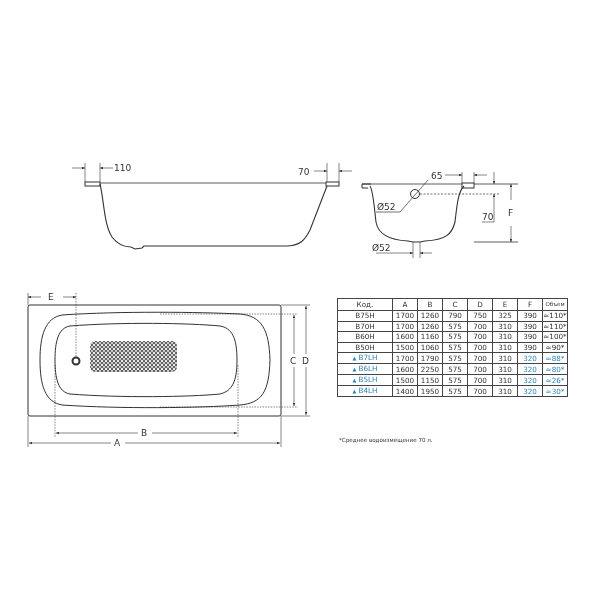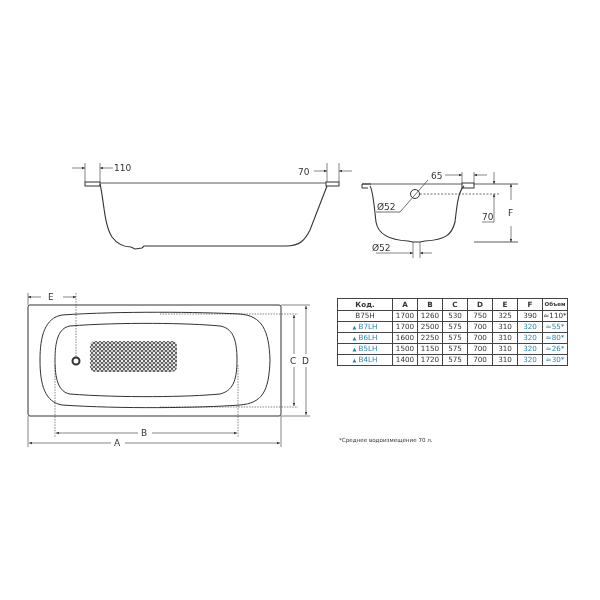--- a/index.html
+++ b/index.html
@@ -5,21 +5,21 @@
   html, body { margin: 0; padding: 0; background: #ffffff; }
   body { width: 600px; height: 600px; position: relative; overflow: hidden;
          font-family: "DejaVu Sans Condensed", "DejaVu Sans", sans-serif; color: #333; }
   svg.drawing { position: absolute; left: 0; top: 0; }
   .dim-text { font-family: "DejaVu Sans", sans-serif; font-size: 9px; fill: #333; }
   .dim-letter { font-family: "DejaVu Sans", sans-serif; font-size: 9px; fill: #333; }
   table.specs { position: absolute; left: 337px; top: 298px; border-collapse: collapse;
                 font-family: "DejaVu Sans", sans-serif; font-size: 7.2px; color: #333; }
   table.specs th, table.specs td { border: 0.8px solid #444; padding: 0; height: 9.6px;
                 text-align: center; line-height: 9px; white-space: nowrap; }
-  table.specs th { font-weight: bold; height: 11px; }
+  table.specs th { font-weight: normal; height: 11px; }
   table.specs th.vol { font-size: 5.5px; }
   table.specs td.code { text-align: center; }
   table.specs tr.blue td.code, table.specs tr.blue td.f, table.specs tr.blue td.vol { color: #2a86b8; }
   .drop { color: #2a86b8; font-size: 6px; margin-right: 2px; }
   .footnote { position: absolute; left: 339px; top: 437px; font-family: "DejaVu Sans", sans-serif;
               font-size: 5.6px; color: #333; }
 </style>
 </head>
 <body>
 
@@ -153,35 +153,65 @@
       <th style="width:24px">E</th>
       <th style="width:24px">F</th>
       <th class="vol" style="width:24px">Объем</th>
     </tr>
   </thead>
   <tbody id="spec-body">
       <tr>
         <td class="code">B75H</td>
         <td class="a">1700</td>
         <td class="b">1260</td>
-        <td class="c">530</td>
+        <td class="c">790</td>
         <td class="d">750</td>
         <td class="e">325</td>
         <td class="f">390</td>
         <td class="vol">≈110*</td>
       </tr>
+      <tr>
+        <td class="code">B70H</td>
+        <td class="a">1700</td>
+        <td class="b">1260</td>
+        <td class="c">575</td>
+        <td class="d">700</td>
+        <td class="e">310</td>
+        <td class="f">390</td>
+        <td class="vol">≈110*</td>
+      </tr>
+      <tr>
+        <td class="code">B60H</td>
+        <td class="a">1600</td>
+        <td class="b">1160</td>
+        <td class="c">575</td>
+        <td class="d">700</td>
+        <td class="e">310</td>
+        <td class="f">390</td>
+        <td class="vol">≈100*</td>
+      </tr>
+      <tr>
+        <td class="code">B50H</td>
+        <td class="a">1500</td>
+        <td class="b">1060</td>
+        <td class="c">575</td>
+        <td class="d">700</td>
+        <td class="e">310</td>
+        <td class="f">390</td>
+        <td class="vol">≈90*</td>
+      </tr>
       <tr class="blue">
         <td class="code"><span class="drop" style="font-size: 5px;">▲</span><span>B7LH</span></td>
         <td class="a">1700</td>
-        <td class="b">2500</td>
-        <td class="c">575</td>
-        <td class="d">700</td>
-        <td class="e">310</td>
-        <td class="f">320</td>
-        <td class="vol">≈55*</td>
+        <td class="b">1790</td>
+        <td class="c">575</td>
+        <td class="d">700</td>
+        <td class="e">310</td>
+        <td class="f">320</td>
+        <td class="vol">≈88*</td>
       </tr>
       <tr class="blue">
         <td class="code"><span class="drop" style="font-size: 5px;">▲</span><span>B6LH</span></td>
         <td class="a">1600</td>
         <td class="b">2250</td>
         <td class="c">575</td>
         <td class="d">700</td>
         <td class="e">310</td>
         <td class="f">320</td>
         <td class="vol">≈80*</td>
@@ -192,21 +222,21 @@
         <td class="b">1150</td>
         <td class="c">575</td>
         <td class="d">700</td>
         <td class="e">310</td>
         <td class="f">320</td>
         <td class="vol">≈26*</td>
       </tr>
       <tr class="blue">
         <td class="code"><span class="drop" style="font-size: 5px;">▲</span><span>B4LH</span></td>
         <td class="a">1400</td>
-        <td class="b">1720</td>
+        <td class="b">1950</td>
         <td class="c">575</td>
         <td class="d">700</td>
         <td class="e">310</td>
         <td class="f">320</td>
         <td class="vol">≈30*</td>
       </tr>
     </tbody>
 </table>
 
 <div class="footnote">*Среднее водоизмещение 70 л.</div>

